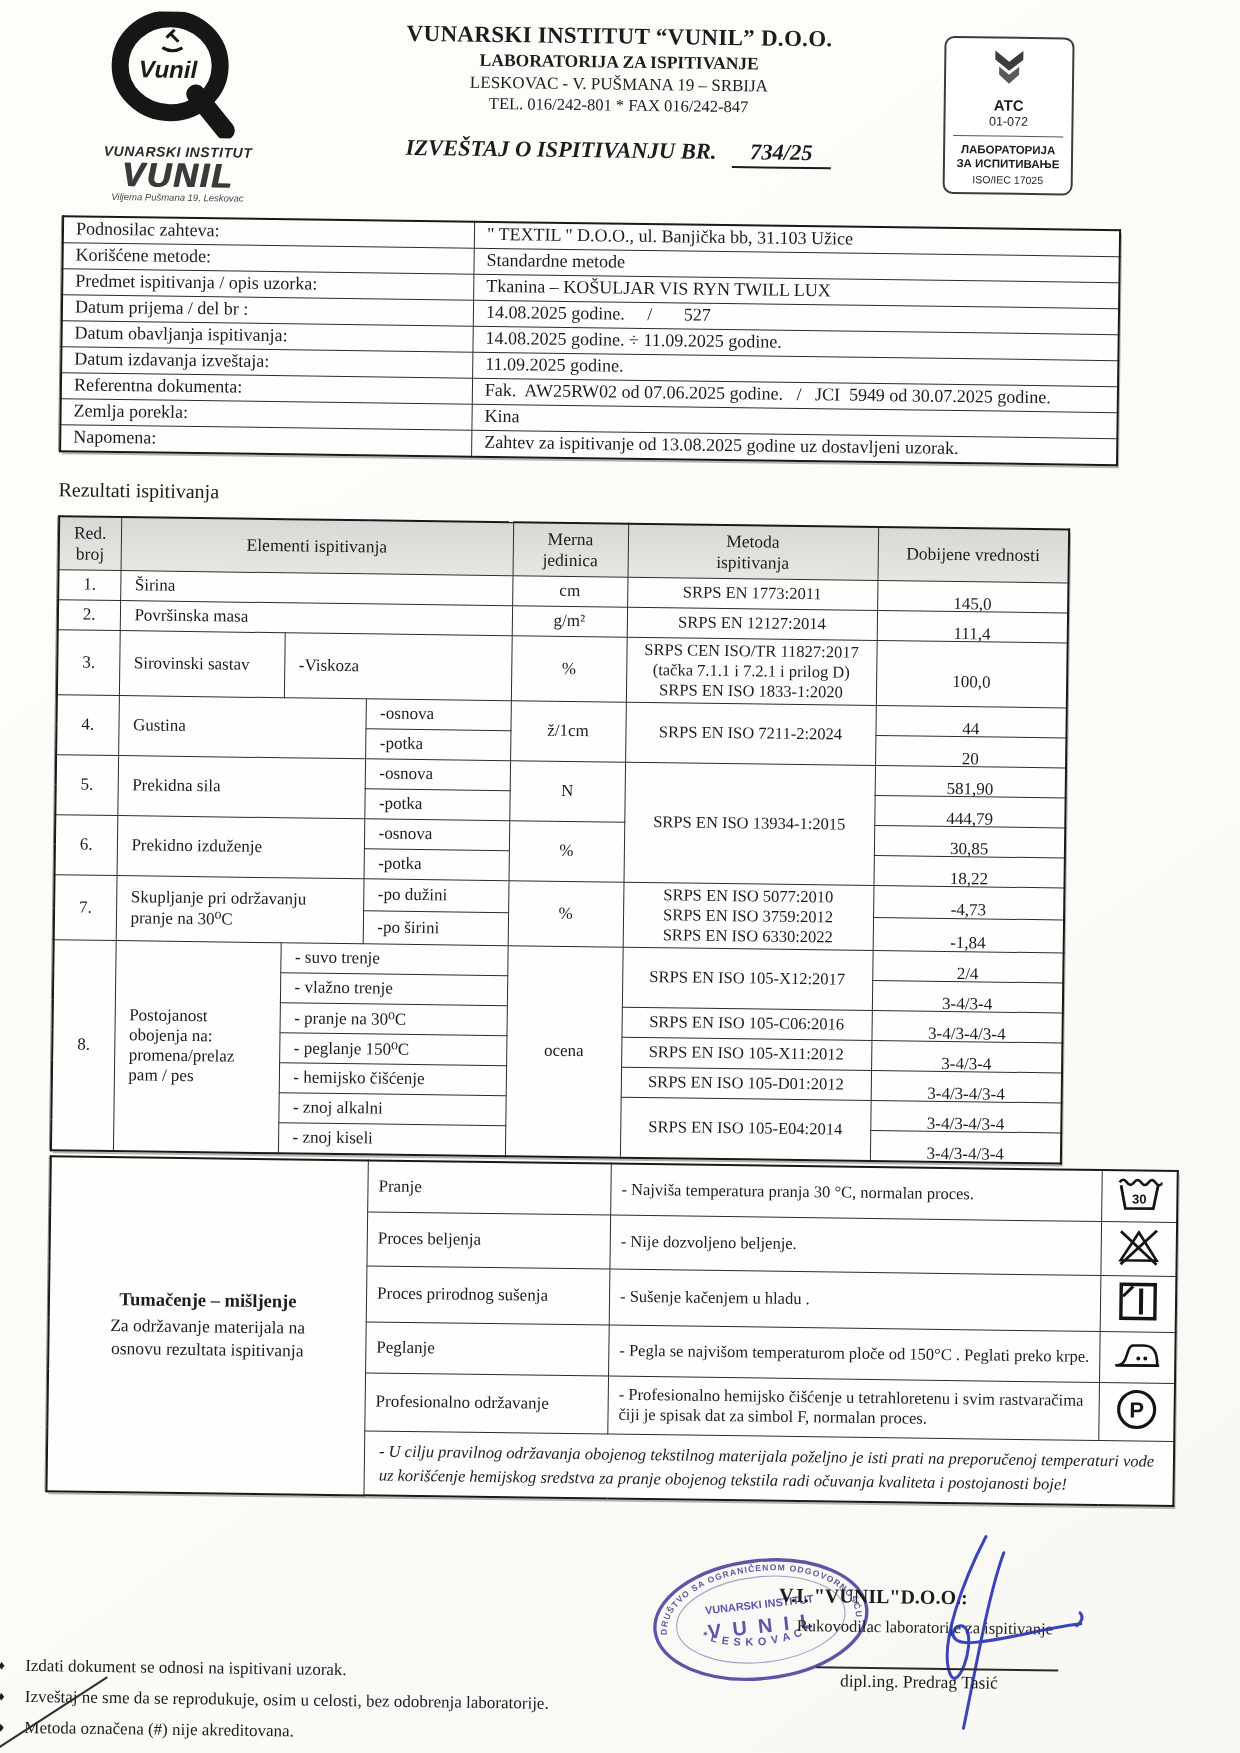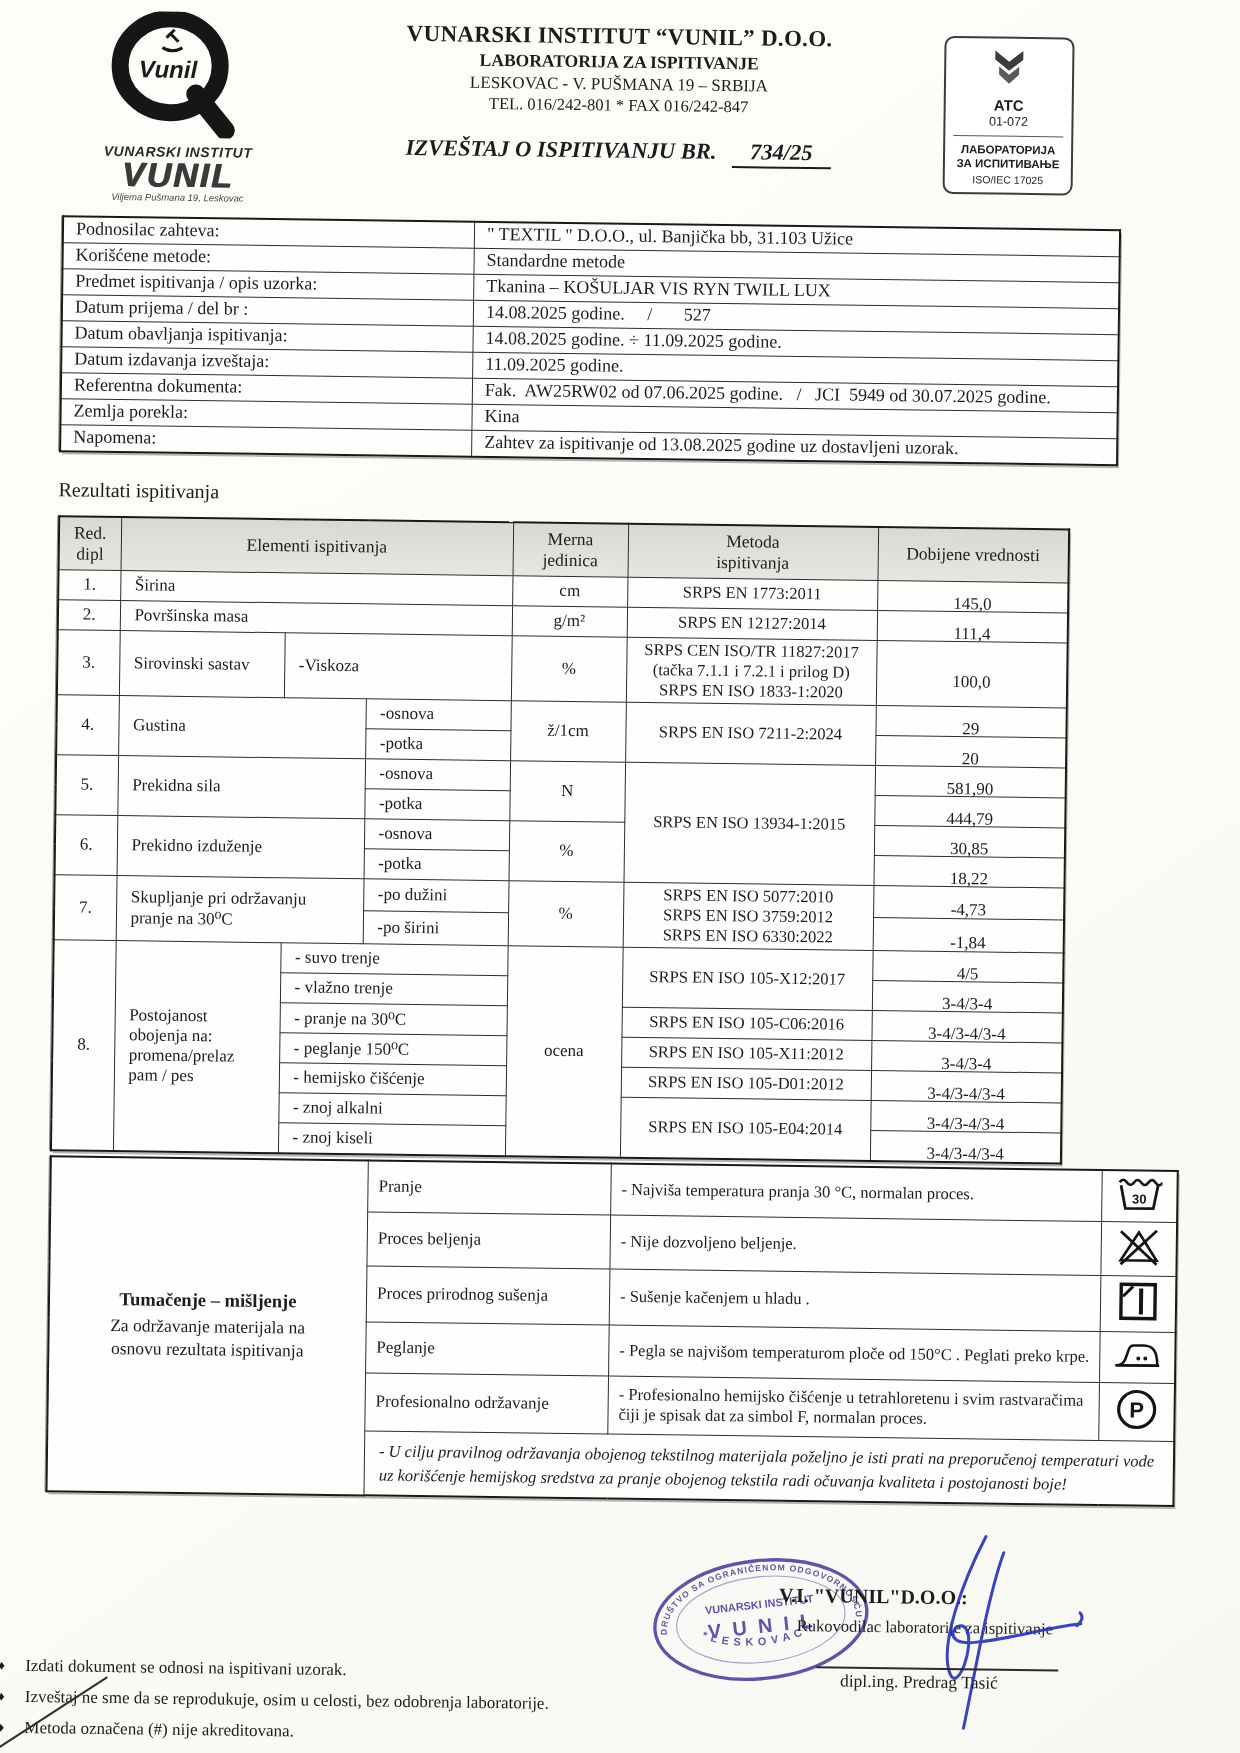--- a/index.html
+++ b/index.html
@@ -175,21 +175,21 @@
           <col style="width:165px">
           <col style="width:82px">
           <col style="width:145px">
       <col style="width:115px">
           <col style="width:250px">
           <col style="width:191px">
     </colgroup>
     <tbody>
       <tr class="h">
         <td class="ml">Red.
-dipl</td>
+broj</td>
         <td colspan="3">Elementi ispitivanja</td>
         <td class="ml">Merna
 jedinica</td>
         <td class="ml">Metoda
 ispitivanja</td>
         <td>Dobijene vrednosti</td>
       </tr>
       <tr>
         <td class="no">1.</td>
         <td colspan="3" class="lab">Širina</td>
@@ -213,21 +213,21 @@
 (tačka 7.1.1 i 7.2.1 i prilog D)
 SRPS EN ISO 1833-1:2020</td>
         <td class="val"><span class="vshift">100,0</span></td>
       </tr>
       <tr>
         <td rowspan="2" class="no">4.</td>
         <td rowspan="2" colspan="2" class="lab">Gustina</td>
         <td class="lab">-osnova</td>
         <td rowspan="2" class="c">ž/1cm</td>
         <td rowspan="2" class="m">SRPS EN ISO 7211-2:2024</td>
-        <td class="val"><span class="vshift">29</span></td>
+        <td class="val"><span class="vshift">44</span></td>
       </tr>
       <tr>
         <td class="lab">-potka</td>
         <td class="val"><span class="vshift">20</span></td>
       </tr>
       <tr>
         <td rowspan="2" class="no">5.</td>
         <td rowspan="2" colspan="2" class="lab">Prekidna sila</td>
         <td class="lab">-osnova</td>
         <td rowspan="2" class="c">N</td>
@@ -266,21 +266,21 @@
       </tr>
       <tr>
         <td rowspan="7" class="no">8.</td>
         <td rowspan="7" class="lab ml">Postojanost
 obojenja na:
 promena/prelaz
 pam / pes</td>
         <td colspan="2" class="lab">- suvo trenje</td>
         <td rowspan="7" class="c">ocena</td>
         <td rowspan="2" class="m">SRPS EN ISO 105-X12:2017</td>
-        <td class="val"><span class="vshift">4/5</span></td>
+        <td class="val"><span class="vshift">2/4</span></td>
       </tr>
       <tr>
         <td colspan="2" class="lab">- vlažno trenje</td>
         <td class="val"><span class="vshift">3-4/3-4</span></td>
       </tr>
       <tr>
         <td colspan="2" class="lab">- pranje na 30⁰C</td>
         <td class="m">SRPS EN ISO 105-C06:2016</td>
         <td class="val"><span class="vshift">3-4/3-4/3-4</span></td>
       </tr>

